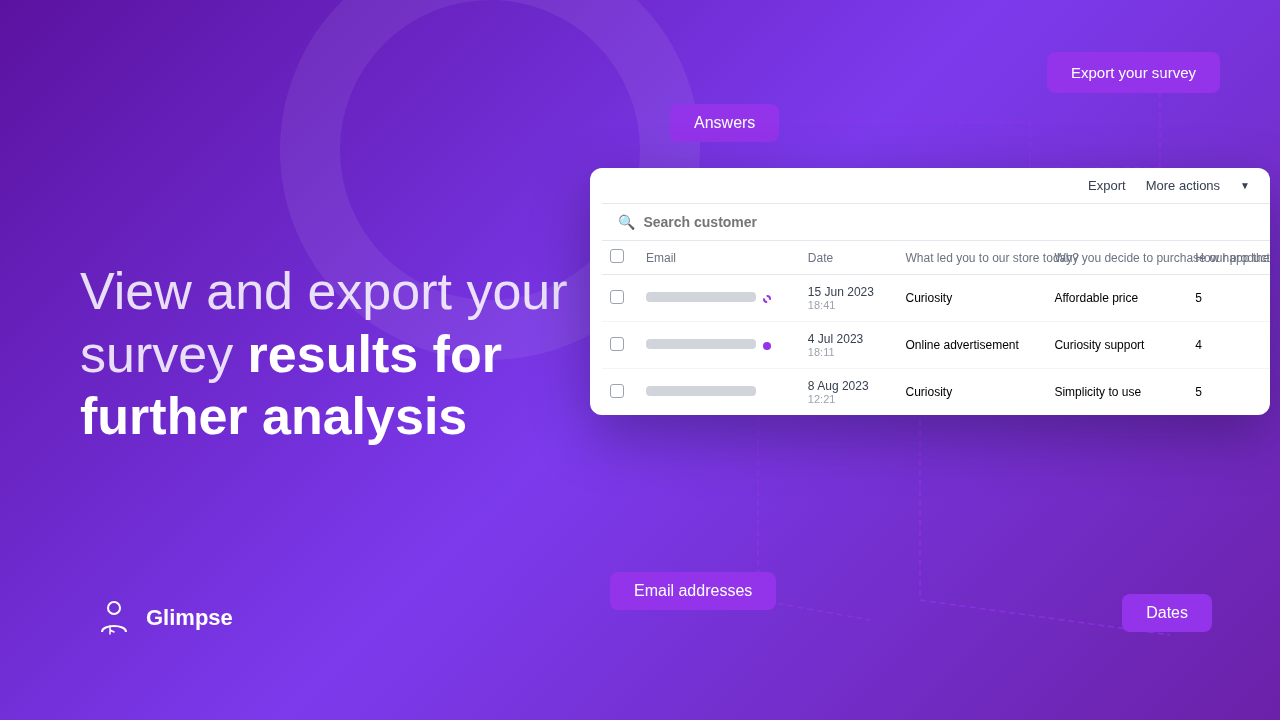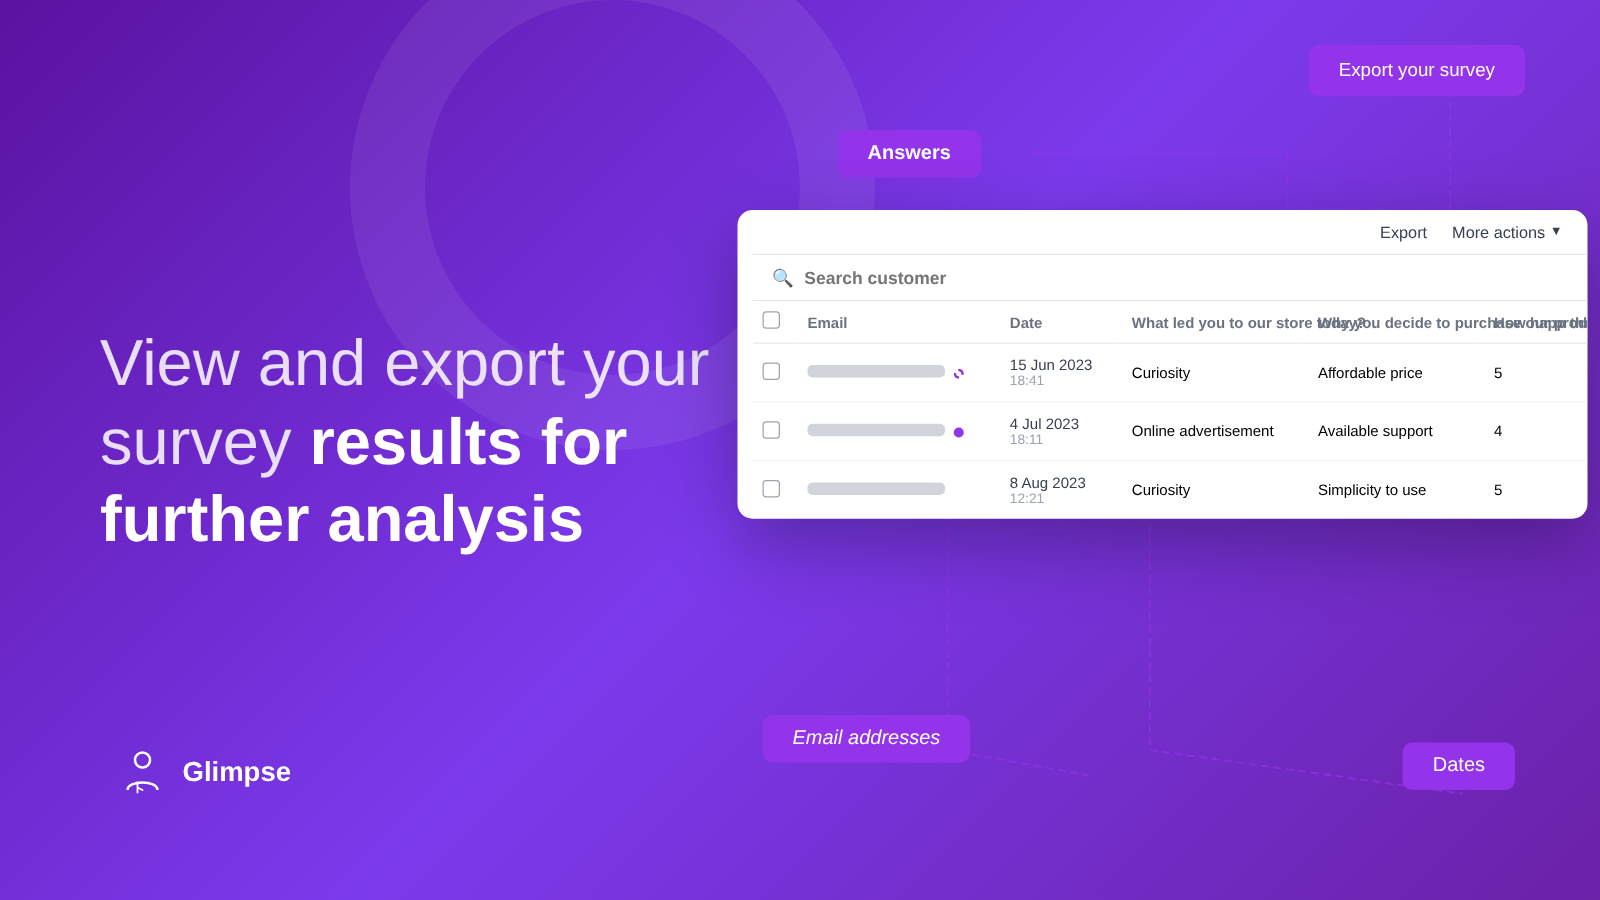--- a/index.html
+++ b/index.html
@@ -82,21 +82,21 @@
       position: absolute;
       right: 0;
       top: 0;
       bottom: 0;
       width: 700px;
     }
 
     
     .export-survey-btn {
       position: absolute;
-      top: 36px;
+      top: 52px;
       right: 60px;
       background: #9333EA;
       color: #fff;
       border: none;
       border-radius: 8px;
       padding: 12px 24px;
       font-size: 15px;
       font-weight: 500;
       cursor: pointer;
       white-space: nowrap;
@@ -105,35 +105,34 @@
     
     .answers-callout {
       position: absolute;
       top: 104px;
       left: 90px;
       background: #9333EA;
       color: #fff;
       border-radius: 8px;
       padding: 10px 24px;
       font-size: 16px;
-      font-weight: 700;
+      font-weight: 400;
     }
 
     
     .email-callout {
       position: absolute;
       bottom: 110px;
       left: 30px;
       background: #9333EA;
       color: #fff;
       border-radius: 8px;
       padding: 10px 24px;
       font-size: 16px;
       font-weight: 500;
-      font-style: italic;
     }
 
     
     .dates-callout {
       position: absolute;
       bottom: 88px;
       right: 68px;
       background: #9333EA;
       color: #fff;
       border-radius: 8px;
@@ -174,21 +173,21 @@
 
     .toolbar-export {
       color: #374151;
       font-size: 13px;
       cursor: pointer;
     }
 
     .toolbar-more {
       display: flex;
       align-items: center;
-      gap: 4px;
+      gap: 20px;
       color: #374151;
       font-size: 13px;
       cursor: pointer;
     }
 
     
     .search-bar {
       display: flex;
       align-items: center;
       padding: 10px 16px;
@@ -219,21 +218,21 @@
     table {
       width: 100%;
       border-collapse: collapse;
       font-size: 12px;
     }
 
     thead th {
       text-align: left;
       padding: 8px 12px;
       color: #6B7280;
-      font-weight: 700;
+      font-weight: 400;
       border-bottom: 1px solid #E5E7EB;
       background: #fff;
       white-space: nowrap;
     }
 
     thead th:first-child {
       width: 32px;
       padding: 8px 8px;
     }
 
@@ -403,21 +402,21 @@
             </td>
             <td>
               <span class="email-blur"></span>
               <span class="dot dot-solid"></span>
             </td>
             <td class="date-cell">
               <div class="date-line1">4 Jul 2023</div>
               <div class="date-line2">18:11</div>
             </td>
             <td>Online advertisement</td>
-            <td>Available support</td>
+            <td>Curiosity support</td>
             <td>4</td>
           </tr>
           <tr>
             <td>
               <span class="checkbox"></span>
             </td>
             <td>
               <span class="email-blur"></span>
             </td>
             <td class="date-cell">

